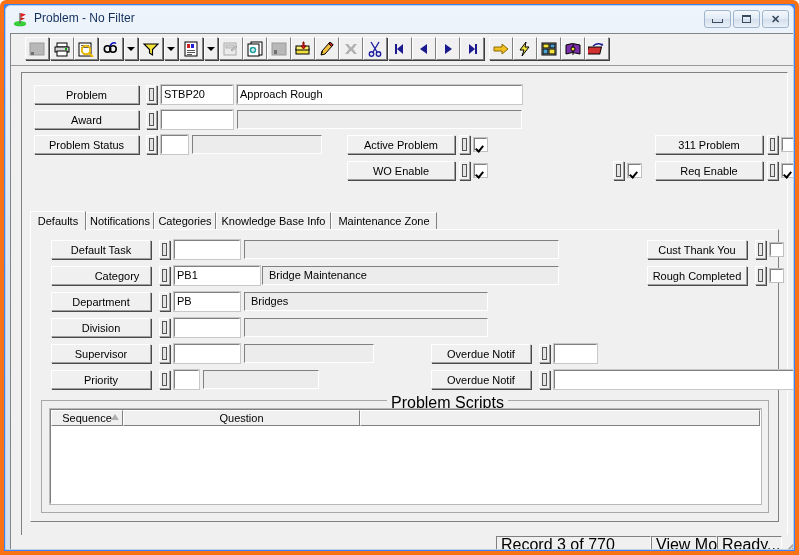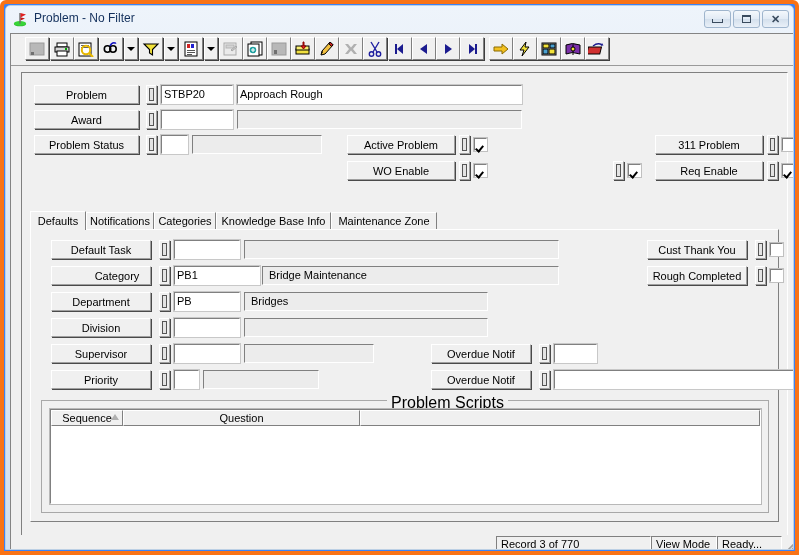--- a/index.html
+++ b/index.html
@@ -351,21 +351,21 @@
   }
   .sb-pane {
     position: absolute;
     top: 1px; height: 17px;
     box-sizing: border-box;
     background: #f0f0f0;
     border-top: 1px solid #808080;
     border-left: 1px solid #808080;
     border-right: 1px solid #ffffff;
     border-bottom: 1px solid #ffffff;
-    font-size: 11px;
+    font-size: 16px;
     line-height: 15px;
     padding: 0 4px;
     white-space: nowrap;
     color: #000;
   }
   .grip {
     position: absolute;
     right: 2px; bottom: 2px;
     width: 14px; height: 14px;
   }

